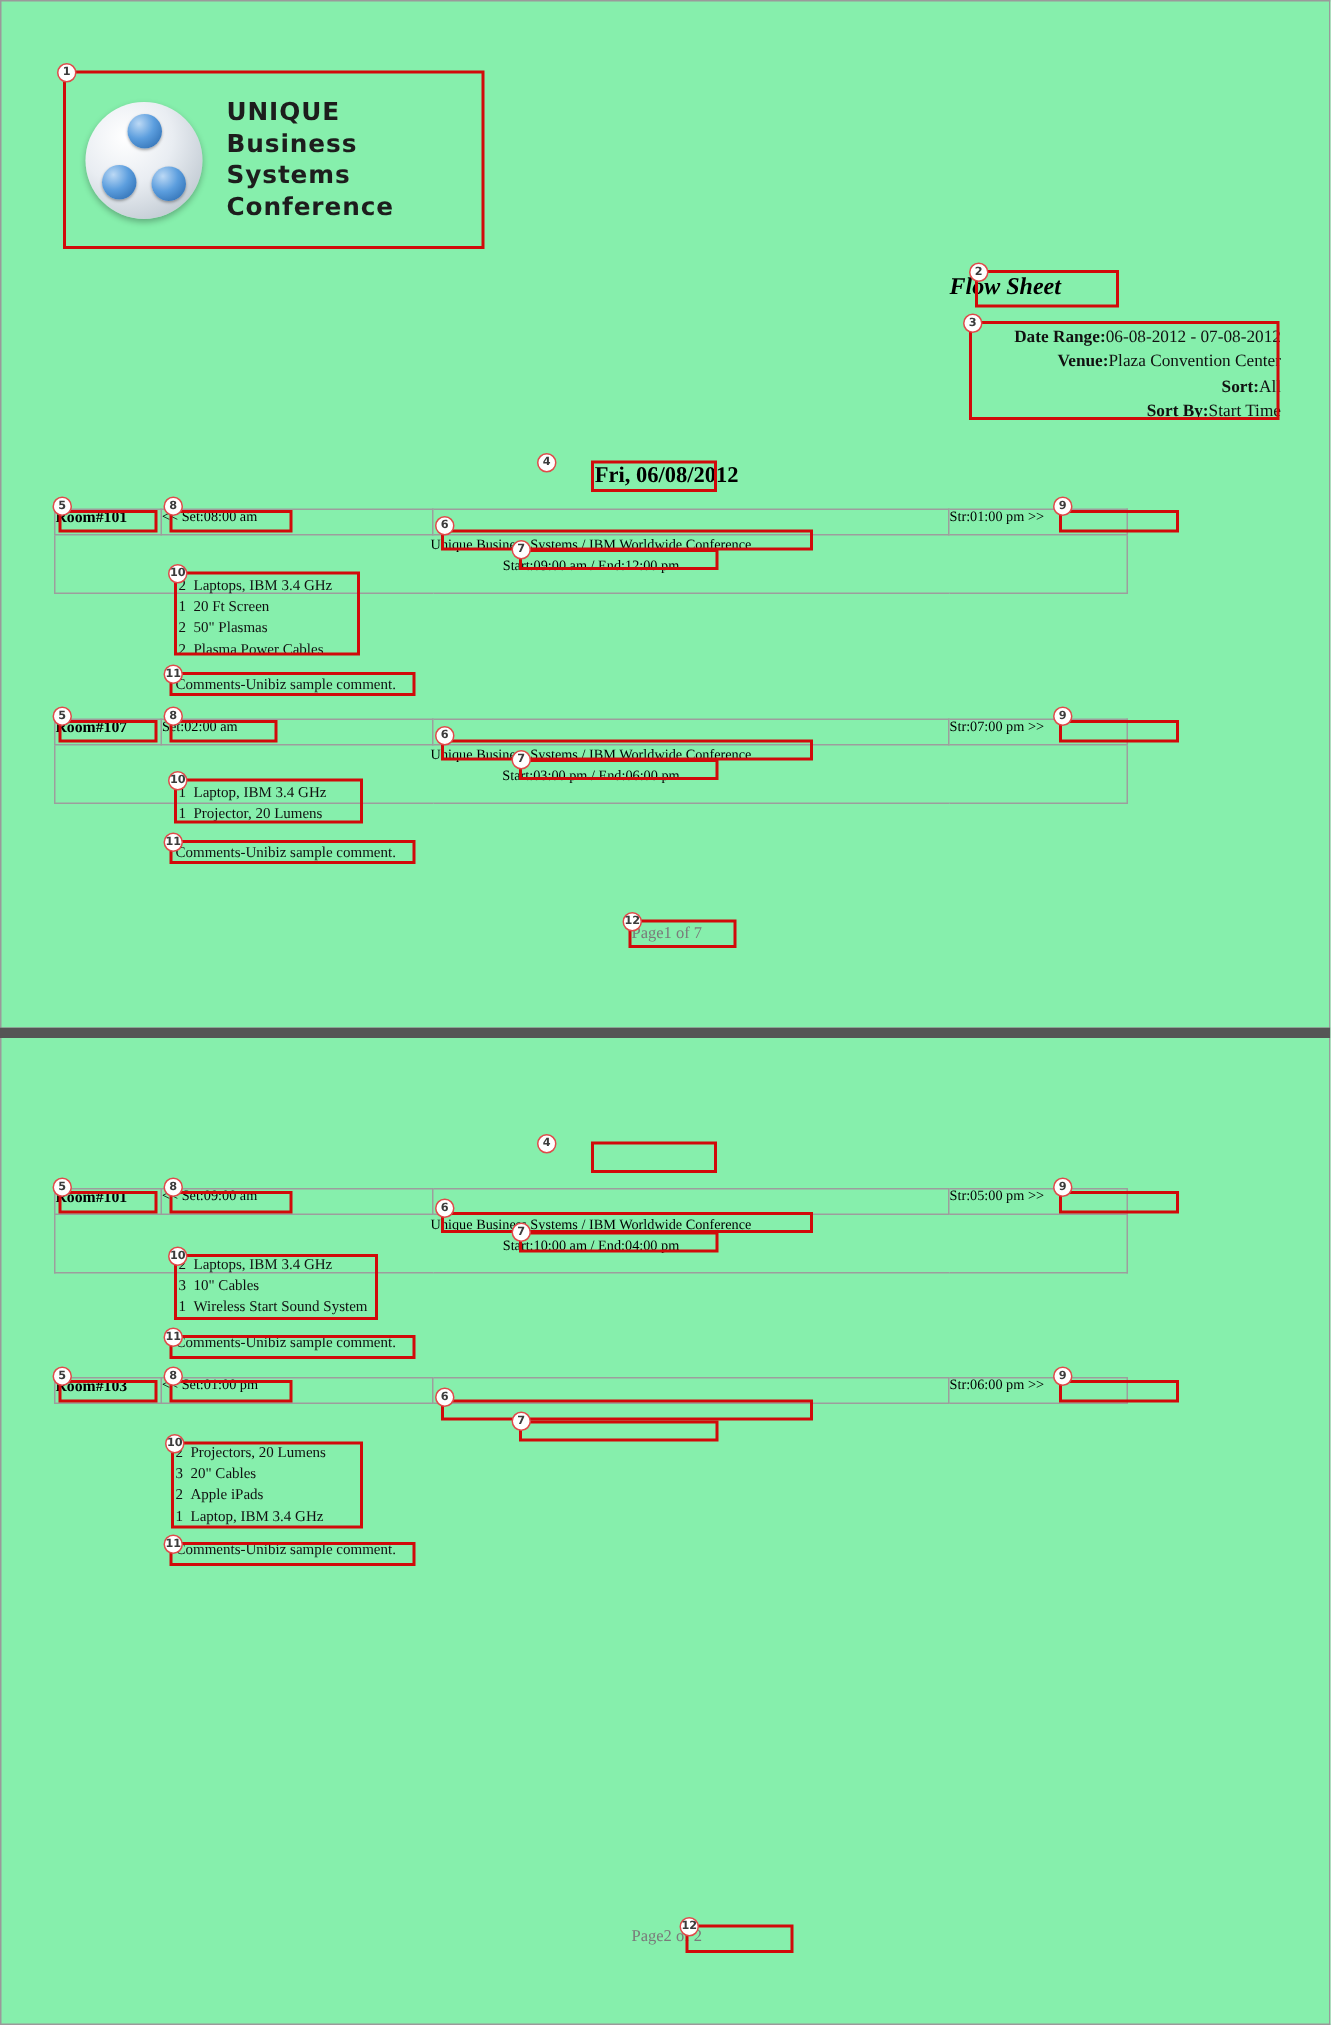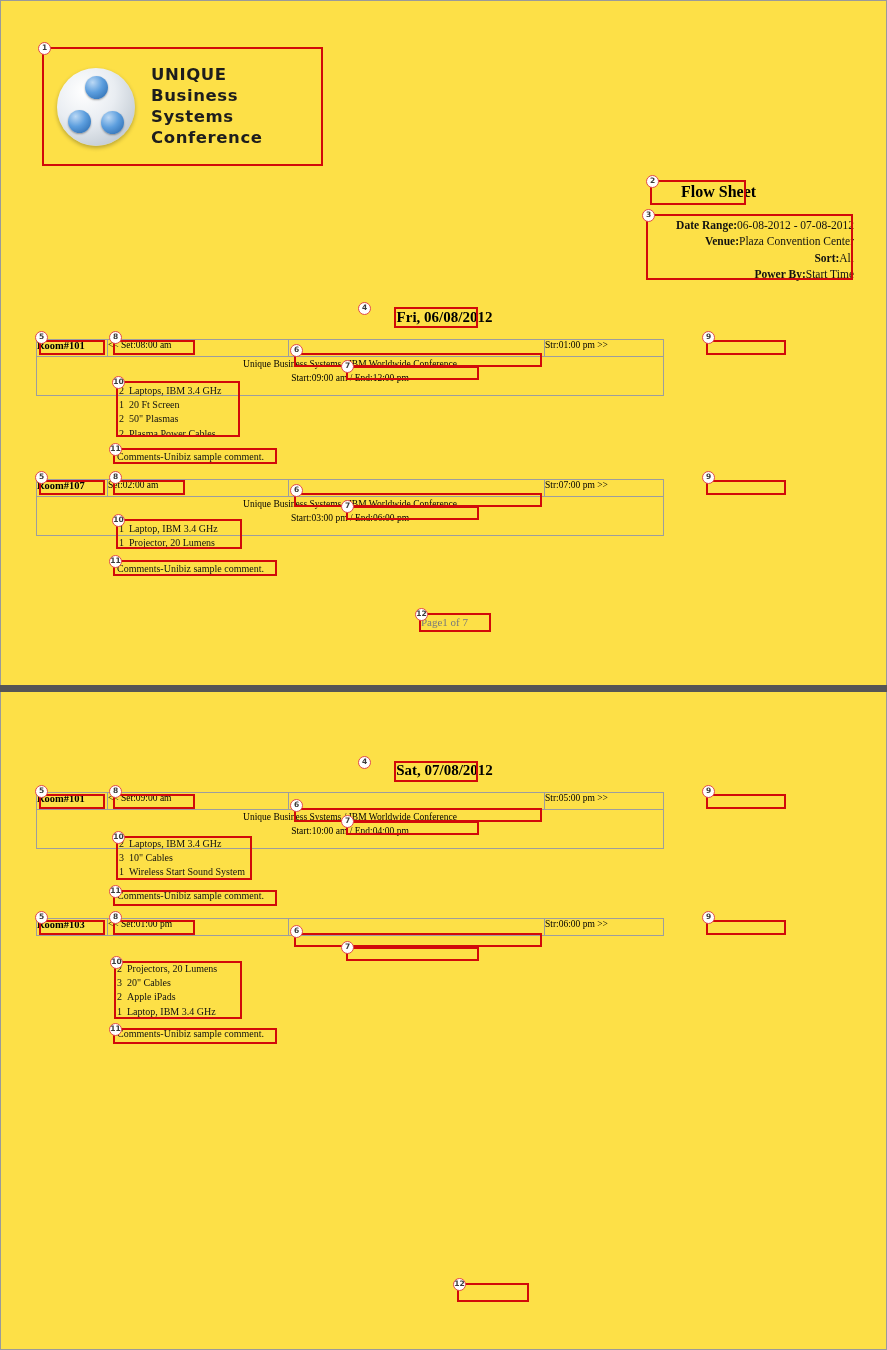--- a/index.html
+++ b/index.html
@@ -5,21 +5,21 @@
   html,body{margin:0;padding:0;}
   body{
     width:887px;height:1350px;
     background:#ffffff;
     font-family:"Liberation Serif", serif;
     position:relative;
     overflow:hidden;
   }
   
   .sheet{
-    position:absolute;left:0;width:887px;background:#fde047;
+    position:absolute;left:0;width:887px;background:#86efac;
     border-left:1px solid #9a9a9a;border-right:1px solid #9a9a9a;
     box-sizing:border-box;
   }
   #sheet1{top:0;height:685px;border-top:1px solid #9a9a9a;}
   #sheet2{top:692px;height:658px;border-bottom:1px solid #9a9a9a;}
   .page-gap{
     position:absolute;left:0;top:685px;width:887px;height:7px;
     background:#555555;
   }
 
@@ -36,35 +36,35 @@
     background:radial-gradient(circle at 33% 28%, #bcd9f5 0%, #5c9ede 45%, #2463a8 100%);
     box-shadow:0 1px 2px rgba(0,0,0,.35);
   }
   .ball-top{left:28px;top:8px;}
   .ball-bl{left:11px;top:42px;}
   .ball-br{left:44px;top:43px;}
   .logo-text{font-family:"DejaVu Sans", sans-serif;font-weight:bold;line-height:1.26;
     color:#1d1d1d;font-size:16.5px;letter-spacing:.6px;}
 
   
-  .flow-title{position:absolute;left:680px;top:182px;
-    font-size:16px;font-weight:bold;color:#000;}
+  .flow-title{position:absolute;left:632px;top:182px;
+    font-size:16px;font-weight:bold;color:#000;font-style:italic;}
   .meta{position:absolute;left:648px;top:216px;width:205px;
     font-size:11.5px;color:#111;text-align:right;line-height:1.42;}
   .meta .line{white-space:nowrap;}
   .meta b{font-weight:bold;}
   .meta .val{font-weight:normal;}
 
   
   .day-head{position:absolute;width:887px;text-align:center;
     font-size:15px;font-weight:bold;color:#000;}
 
   
   .room{position:absolute;left:35px;width:788px;}
-  .rtable{width:628px;border-collapse:collapse;table-layout:fixed;}
+  .rtable{width:716px;border-collapse:collapse;table-layout:fixed;}
   .rtable td{border:1px solid #9d9d9d;padding:0;vertical-align:top;}
   .hdr-room{width:70px;height:16px;font-size:10.5px;font-weight:bold;padding-left:3px;}
   .hdr-set{width:180px;font-size:9.5px;padding-left:4px;}
   .hdr-mid{font-size:9.5px;}
   .hdr-str{width:118px;font-size:9.5px;text-align:left;padding-left:4px;}
   .body-cell{height:38px;font-size:9.5px;text-align:center;line-height:1.5;padding-top:1px;}
   .body-cell .ev{display:block;}
   .detail-list{position:absolute;left:118px;font-size:10px;line-height:1.42;color:#111;}
   .detail-list .li{white-space:nowrap;}
   .detail-list .q{display:inline-block;width:10px;}
@@ -108,21 +108,21 @@
     <div class="line">
       <b>Date Range:</b><span class="val">06-08-2012    -  07-08-2012</span>
     </div>
     <div class="line">
       <b>Venue:</b><span class="val">Plaza Convention Center</span>
     </div>
     <div class="line">
       <b>Sort:</b><span class="val">All</span>
     </div>
     <div class="line">
-      <b>Power By:</b><span class="val">Start Time</span>
+      <b>Sort By:</b><span class="val">Start Time</span>
     </div>
   </div>
 
   <div class="day-head" style="top:308px">Fri, 06/08/2012</div>
 
   <div class="room" style="top:338px">
     <table class="rtable">
       <tbody>
           <tr>
         <td class="hdr-room">Room#101</td>
@@ -171,21 +171,20 @@
   </div>
   <div class="comment" style="top:562px">Comments-Unibiz sample comment.</div>
 
   <div class="pfoot" style="top:615px">Page1 of 7</div>
 </div>
 
 <div class="page-gap"></div>
 
 <div class="sheet" id="sheet2">
 
-  <div class="day-head" style="top:70px">Sat, 07/08/2012</div>
 
   <div class="room" style="top:100px">
     <table class="rtable">
       <tbody>
           <tr>
         <td class="hdr-room">Room#101</td>
         <td class="hdr-set">&lt;&lt; Set:09:00 am</td>
         <td class="hdr-mid"></td>
         <td class="hdr-str">Str:05:00 pm &gt;&gt;</td>
       </tr>
@@ -218,20 +217,21 @@
       </table>
   </div>
   <div class="detail-list" style="left:116px;top:270px">
     <div class="li"><span class="q">2</span><span>Projectors, 20 Lumens</span></div>
     <div class="li"><span class="q">3</span><span>20" Cables</span></div>
     <div class="li"><span class="q">2</span><span>Apple iPads</span></div>
     <div class="li"><span class="q">1</span><span>Laptop, IBM 3.4 GHz</span></div>
   </div>
   <div class="comment" style="top:336px">Comments-Unibiz sample comment.</div>
 
+  <div class="pfoot" style="top:593px">Page2 of 2</div>
 </div>
 
 <div class="anno" style="left:42px;top:47px;width:281px;height:119px"></div>
 <div class="badge" style="left:38px;top:42px">1</div>
 
 <div class="anno" style="left:650px;top:180px;width:96px;height:25px"></div>
 <div class="badge" style="left:646px;top:175px">2</div>
 
 <div class="anno" style="left:646px;top:214px;width:207px;height:66px"></div>
 <div class="badge" style="left:642px;top:209px">3</div>

